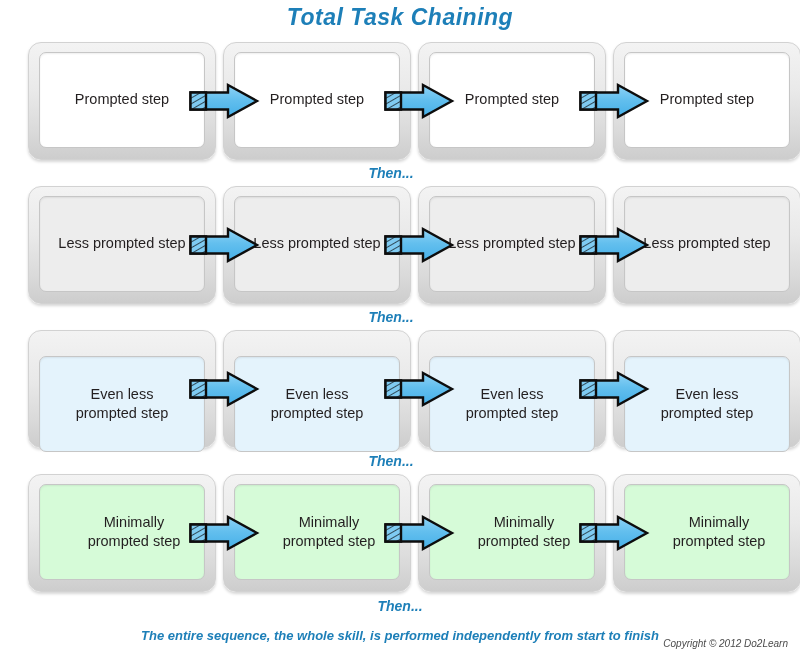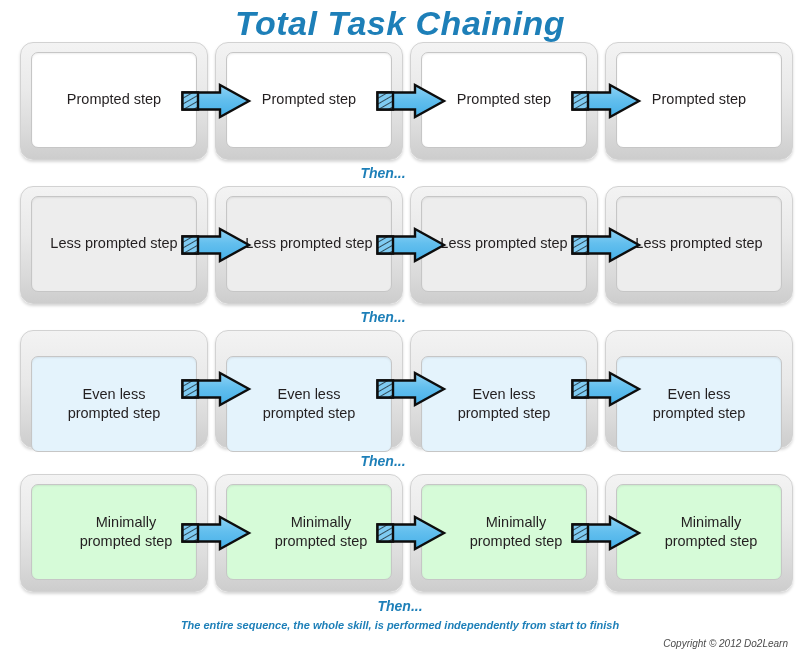--- a/index.html
+++ b/index.html
@@ -16,32 +16,32 @@
     color: #231f20;
   }
 
   
   #page-title {
     position: absolute;
     top: 4px;
     left: 0;
     width: 800px;
     text-align: center;
-    font-size: 34px;
+    font-size: 23px;
     font-weight: bold;
     font-style: italic;
     letter-spacing: 0.5px;
     color: #1d7fb8;
   }
 
   
   #diagram {
     position: absolute;
     top: 42px;
-    left: 4px;
+    left: 12px;
     width: 754px;
   }
 
   .chain-row {
     position: relative;
     height: 118px;
     margin: 0;
   }
 
   
@@ -118,23 +118,23 @@
     text-align: center;
     color: #1d7fb8;
     font-style: italic;
     font-weight: bold;
   }
   #footer-then {
     font-size: 14px;
     line-height: 16px;
   }
   #footer-caption {
-    font-size: 11px;
+    font-size: 13px;
     line-height: 20px;
-    margin-top: 1px;
+    margin-top: 12px;
   }
   #copyright {
     position: absolute;
     top: 638px;
     right: 12px;
     font-size: 10px;
     font-style: italic;
     font-weight: normal;
     color: #4b4b4b;
   }

